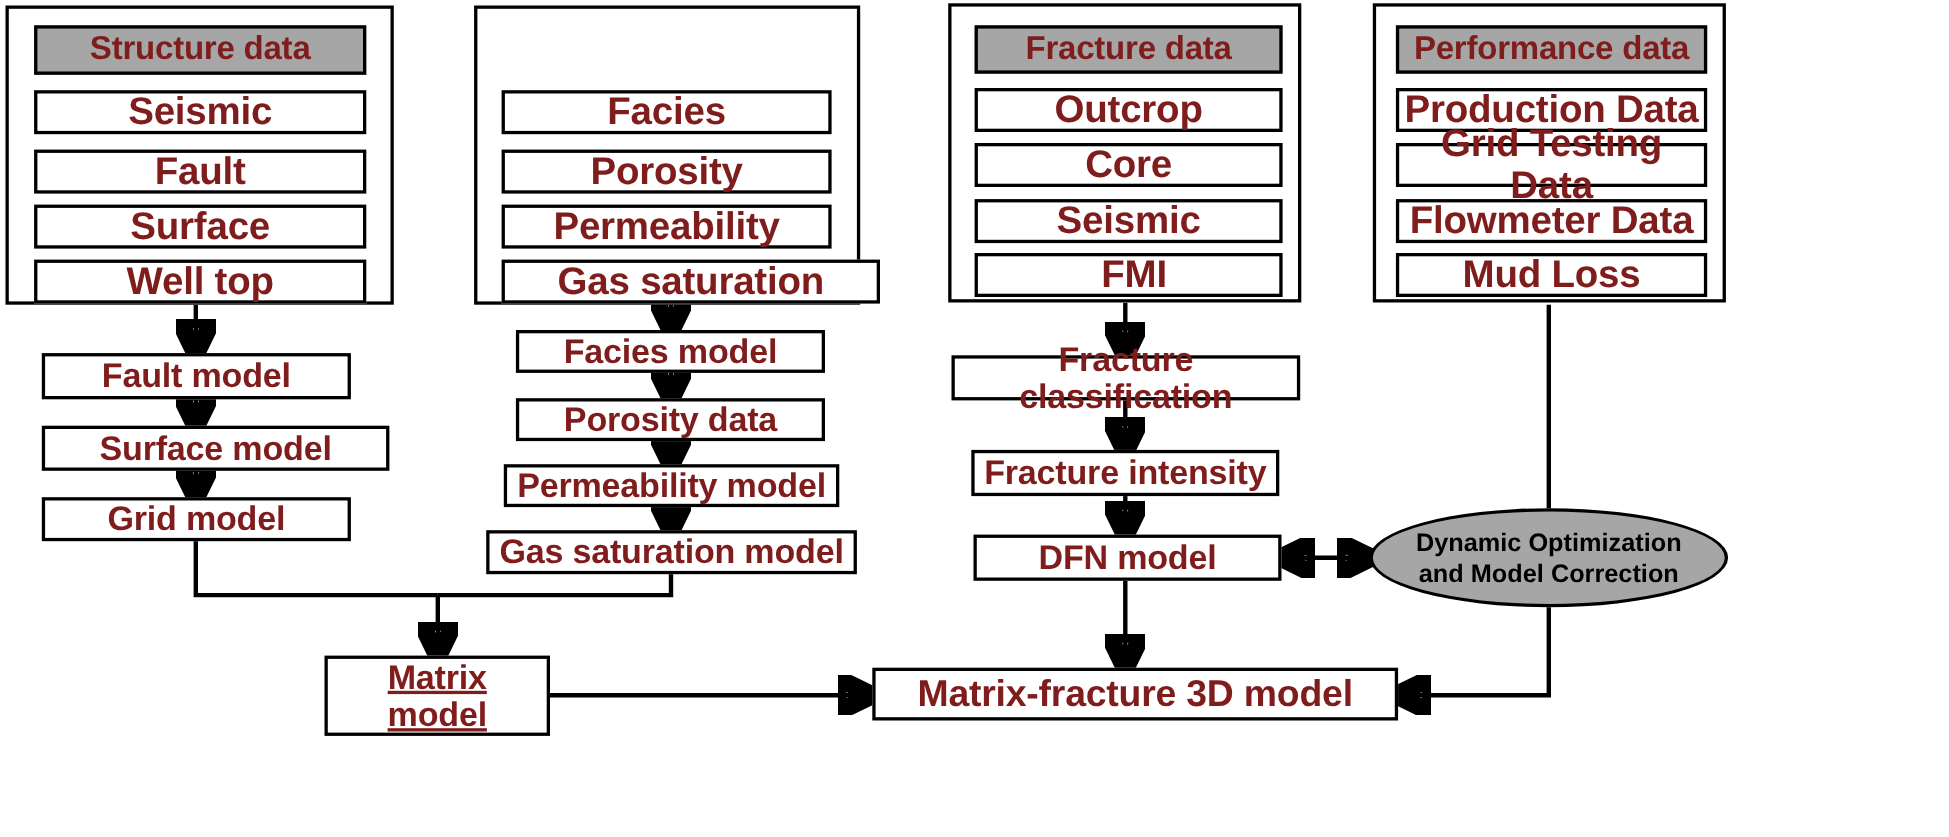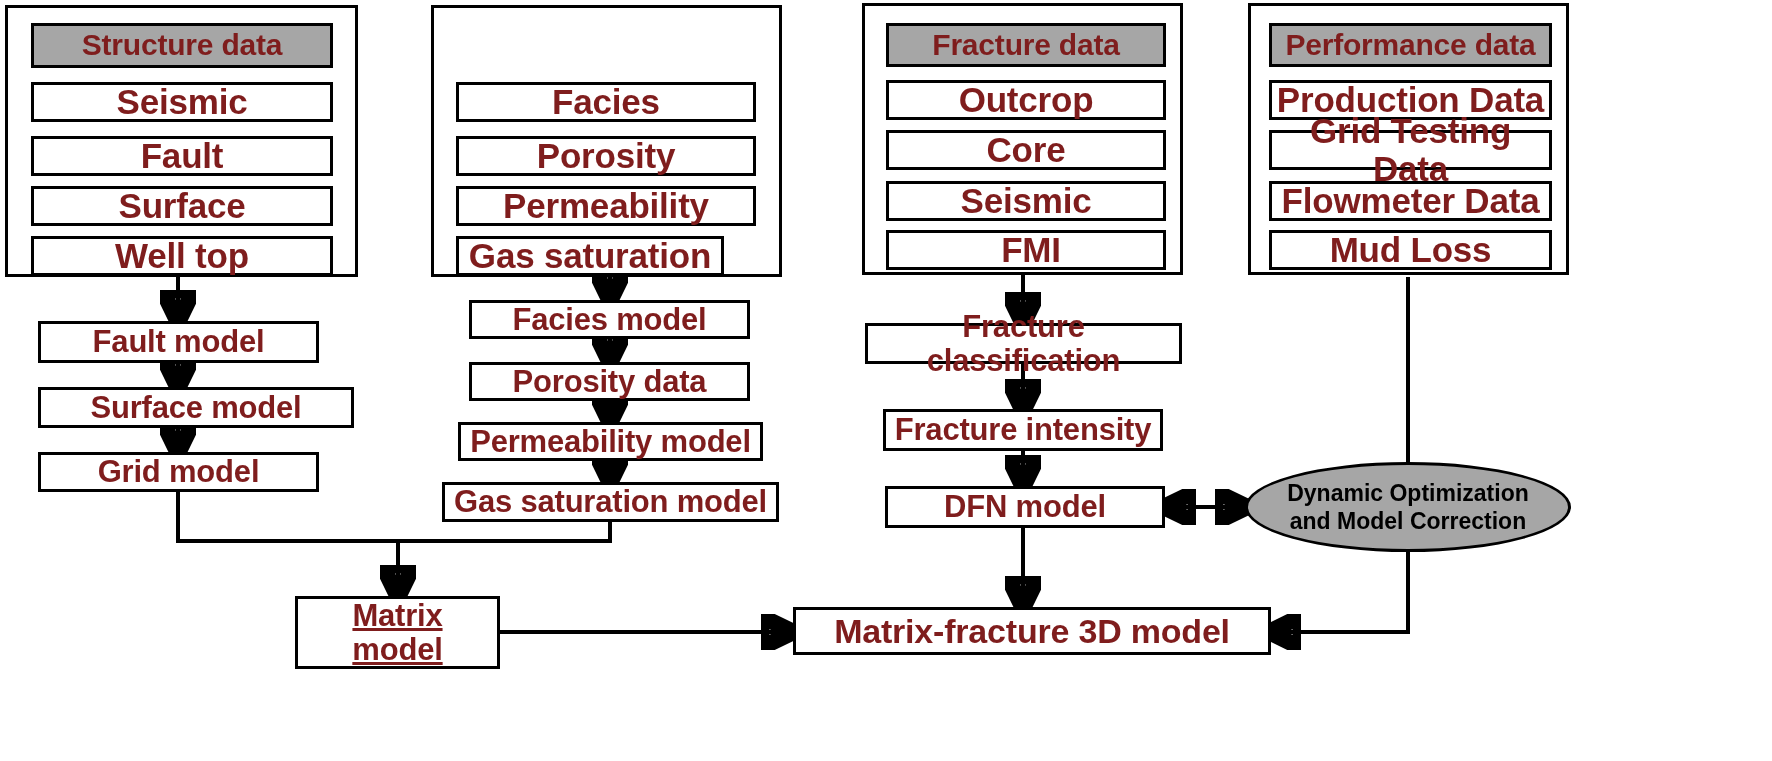--- a/index.html
+++ b/index.html
@@ -124,21 +124,21 @@
     <div class="box src-item" style="left:23px; top:74px; width:302px; height:40px;">Seismic</div>
     <div class="box src-item" style="left:23px; top:128px; width:302px; height:40px;">Fault</div>
     <div class="box src-item" style="left:23px; top:178px; width:302px; height:40px;">Surface</div>
     <div class="box src-item" style="left:23px; top:228px; width:302px; height:40px;">Well top</div>
   </div>
 
   <div class="group" style="left:431px; top:5px; width:351px; height:272px;">
     <div class="box src-item" style="left:22px; top:74px; width:300px; height:40px;">Facies</div>
     <div class="box src-item" style="left:22px; top:128px; width:300px; height:40px;">Porosity</div>
     <div class="box src-item" style="left:22px; top:178px; width:300px; height:40px;">Permeability</div>
-    <div class="box src-item" style="left:22px; top:228px; width:268px; height:40px;">Gas saturation</div>
+    <div class="box src-item" style="left:22px; top:228px; width:344px; height:40px;">Gas saturation</div>
   </div>
 
   <div class="group" style="left:862px; top:3px; width:321px; height:272px;">
     <div class="box hdr src-hdr" style="left:21px; top:17px; width:280px; height:44px;">Fracture data</div>
     <div class="box src-item" style="left:21px; top:74px; width:280px; height:40px;">Outcrop</div>
     <div class="box src-item" style="left:21px; top:124px; width:280px; height:40px;">Core</div>
     <div class="box src-item" style="left:21px; top:175px; width:280px; height:40px;">Seismic</div>
     <div class="box src-item" style="left:21px; top:224px; width:280px; height:40px;padding-left:10px;">FMI</div>
   </div>
 

